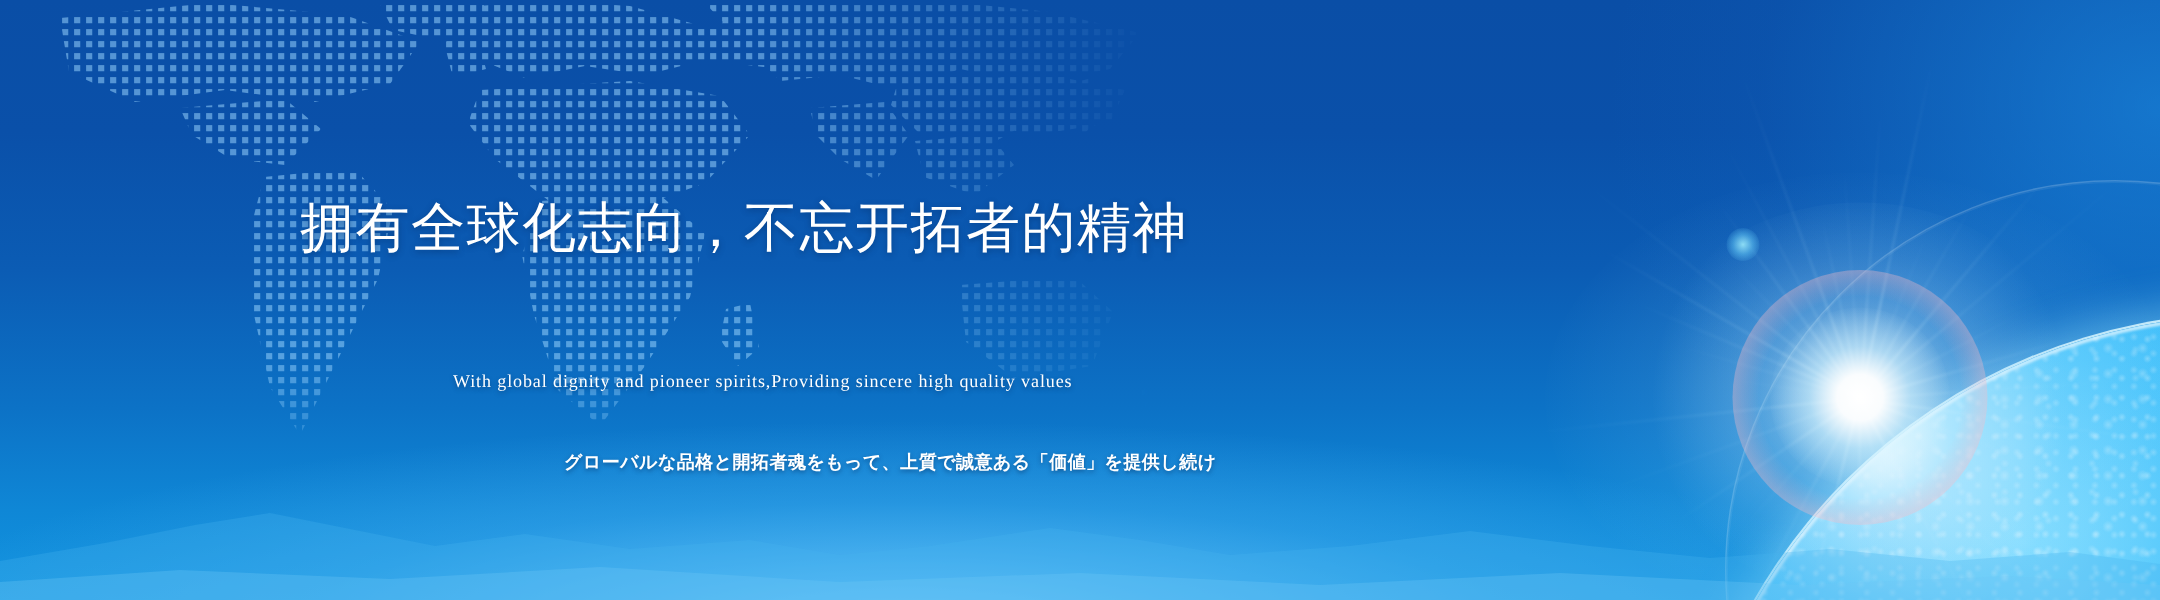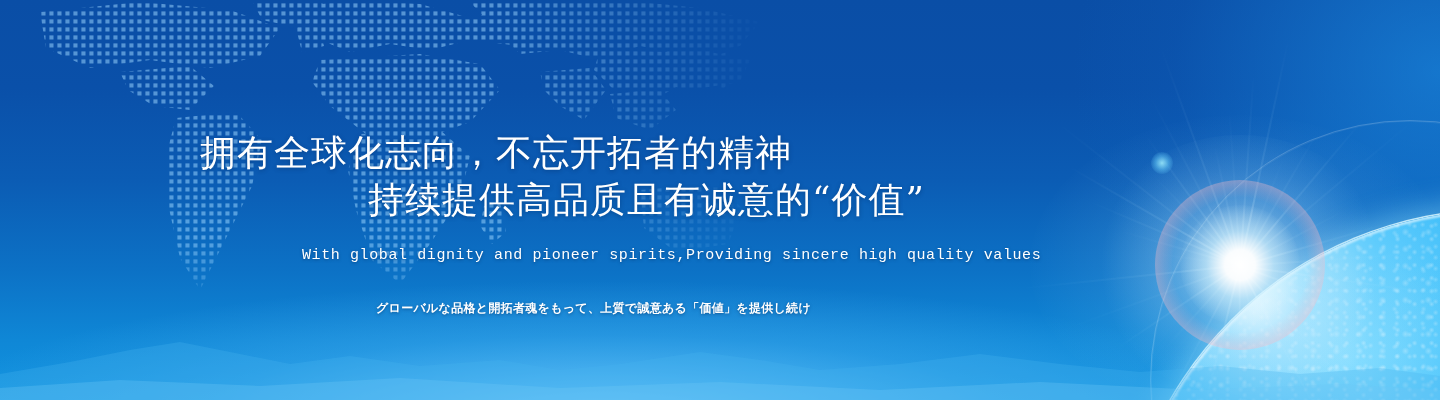--- a/index.html
+++ b/index.html
@@ -158,22 +158,22 @@
     letter-spacing:1px;
     white-space:nowrap;
     text-shadow:0 1px 4px rgba(4,40,90,0.45);
   }
   .headline .l2 { display:block; padding-left:168px; }
 
   .subline-en {
     position:absolute;
     left:302px; top:206px;
     color:#ffffff;
-    font-family:Liberation Mono, monospace;
-    font-size:15px;
+    font-family:Liberation Serif, serif;
+    font-size:12px;
     letter-spacing:0.6px;
     white-space:nowrap;
     text-shadow:0 1px 3px rgba(4,40,90,0.5);
   }
 
   .subline-ja {
     position:absolute;
     left:376px; top:259px;
     color:#ffffff;
     font-family:"DejaVu Sans", "Liberation Sans", sans-serif;
@@ -288,19 +288,18 @@
   <div class="lensdot"></div>
 
   <svg class="ridge" viewBox="0 0 1440 70" preserveAspectRatio="none">
     <path d="M0 44 L70 32 L130 20 L180 12 L230 22 L290 34 L350 26 L420 36 L500 30 L560 40 L620 34 L700 22 L760 30 L820 40 L900 34 L980 24 L1060 34 L1140 42 L1220 36 L1300 44 L1380 38 L1440 46 L1440 70 L0 70 Z" fill="#45b3ee" fill-opacity="0.30"></path>
     <path d="M0 58 L120 50 L260 56 L400 48 L560 58 L720 52 L880 60 L1040 52 L1200 60 L1340 54 L1440 60 L1440 70 L0 70 Z" fill="#6ec8f5" fill-opacity="0.32"></path>
   </svg>
 
   <div class="copy">
     <div class="headline">
       <span class="l1">拥有全球化志向，不忘开拓者的精神</span>
-      <span class="l2">持续提供高品质且有诚意的“价值”</span>
     </div>
     <div class="subline-en">With global dignity and pioneer spirits,Providing sincere high quality values</div>
     <div class="subline-ja">グローバルな品格と開拓者魂をもって、上質で誠意ある「価値」を提供し続け</div>
   </div>
 
 </div>
 
 </body></html>

